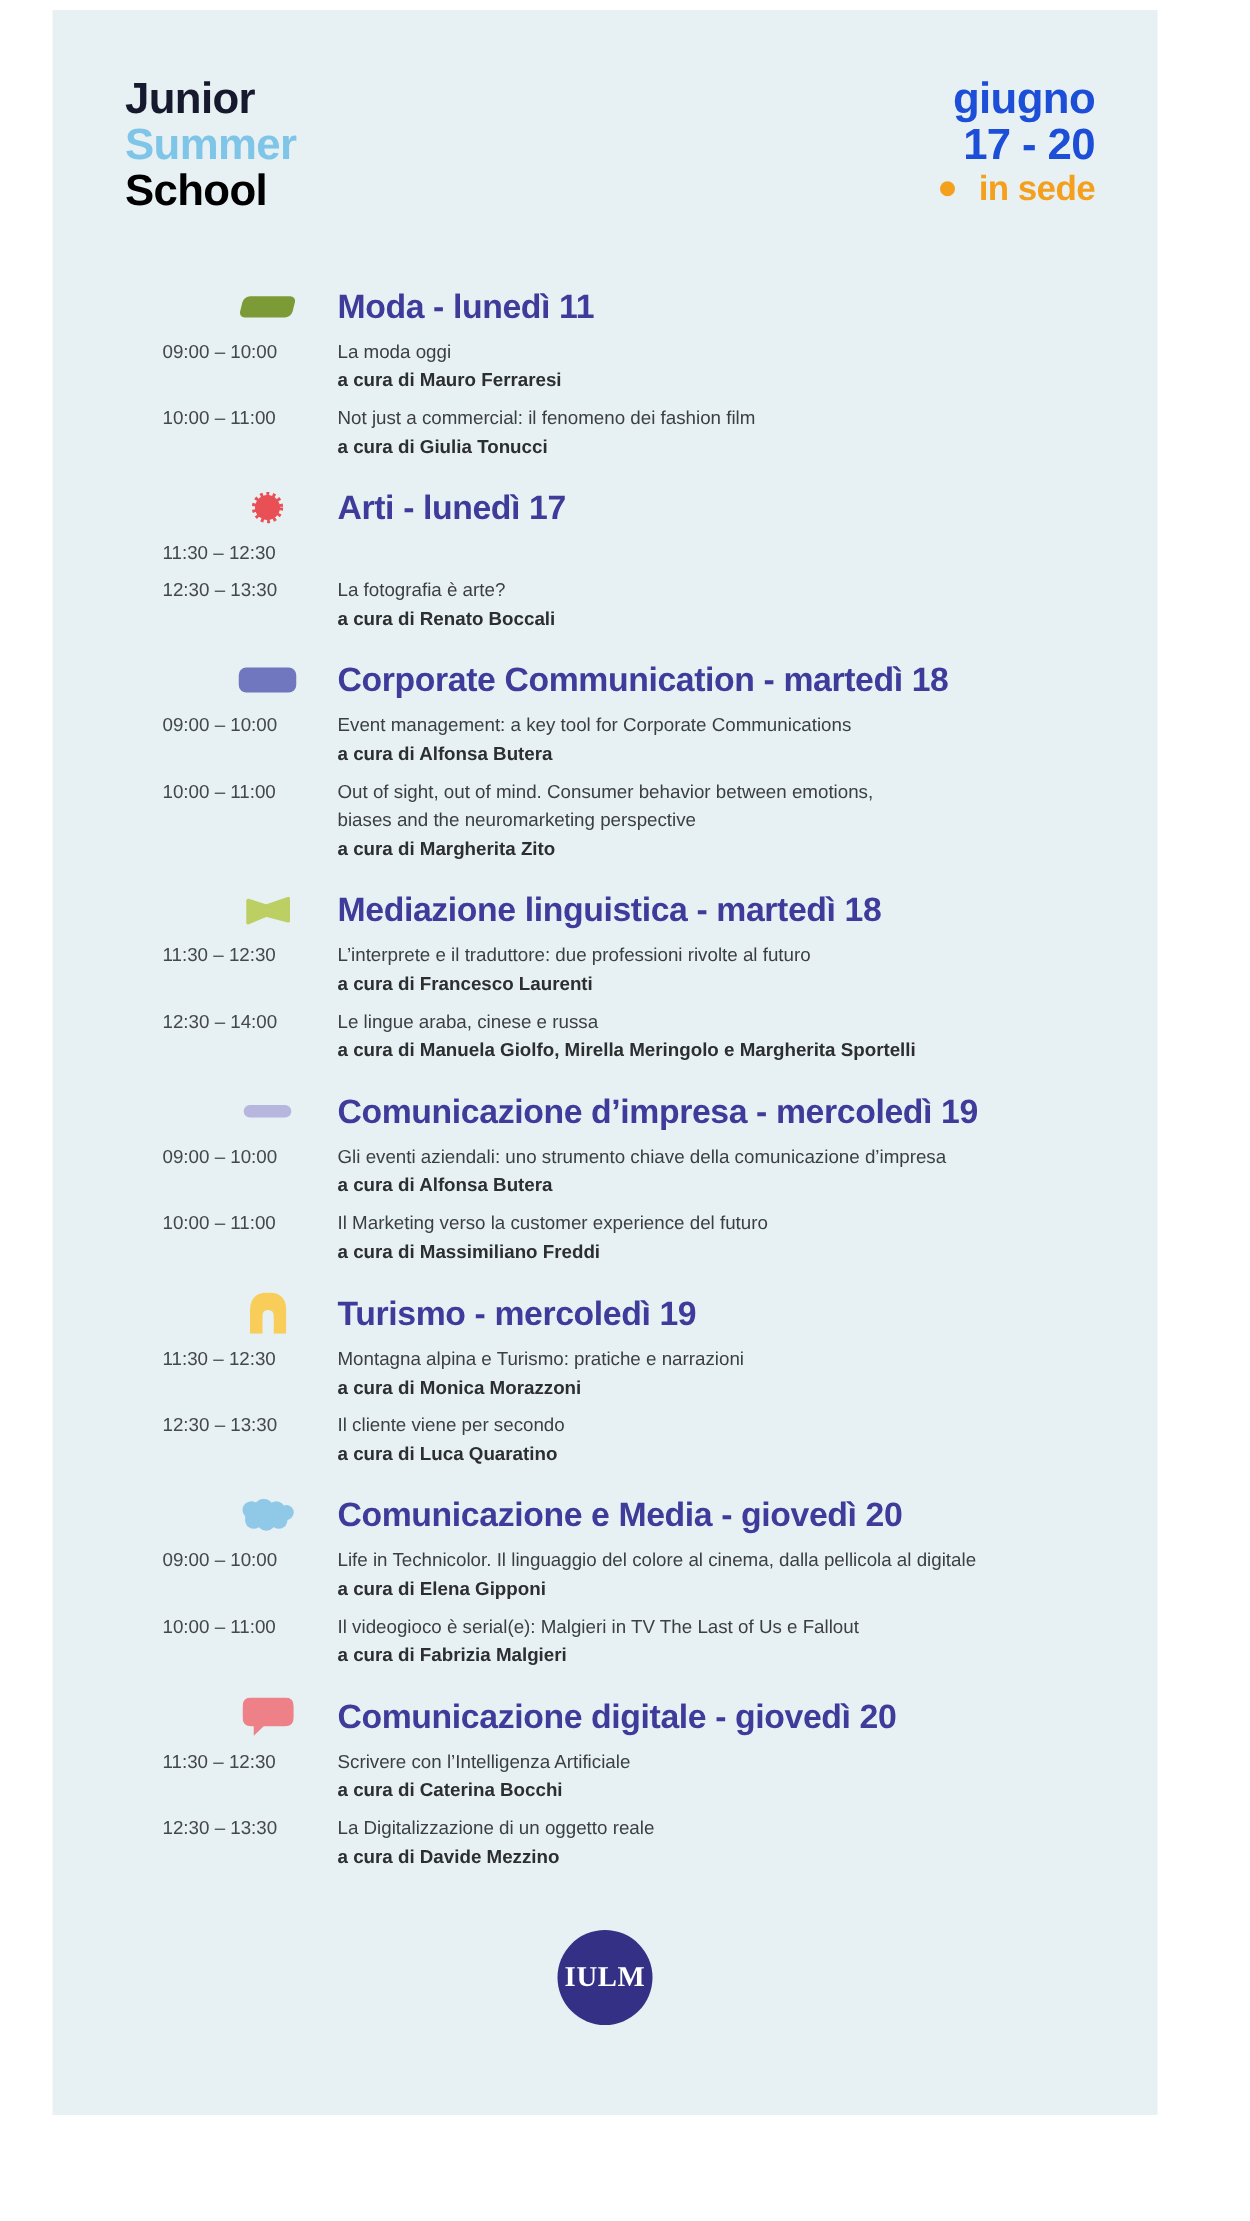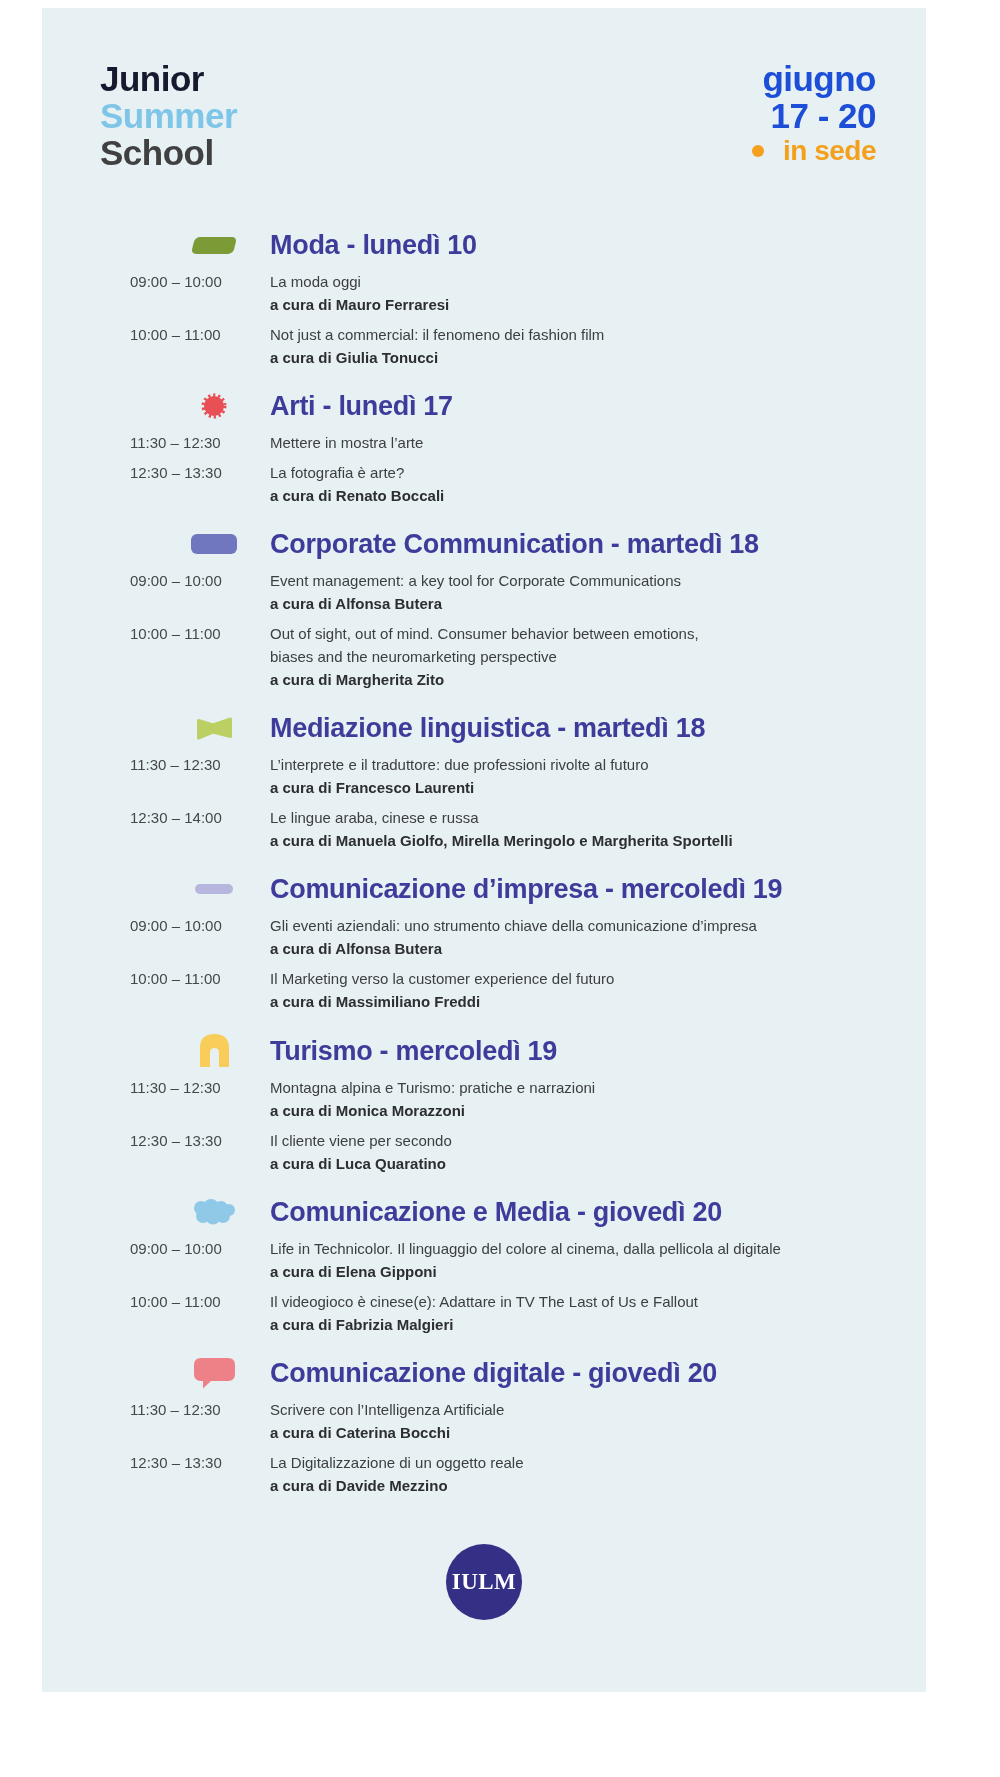--- a/index.html
+++ b/index.html
@@ -63,39 +63,39 @@
 </style>
 </head>
 <body>
 
 <div class="card">
 
   <div class="hdr">
     <div>
       <div class="brand-line" style="color: rgb(23, 26, 46);">Junior</div>
       <div class="brand-line" style="color: rgb(126, 197, 232);">Summer</div>
-      <div class="brand-line" style="color: #404040;">School</div>
+      <div class="brand-line" style="color: #000000;">School</div>
     </div>
     <div class="date-block">
       <div class="date-line">giugno</div>
       <div class="date-line">17 - 20</div>
       <div class="insede" style="color: rgb(245, 160, 29);">
         <span class="dot" style="background: rgb(245, 160, 29);"></span>
         <span>in sede</span>
       </div>
     </div>
   </div>
 
   <main class="sections">
       <section class="section">
         <div class="sec-head">
           <div class="icon-cell">
             <div style="width:42px;height:17px;background:#7c9b36;border-radius:5px;transform:skewX(-14deg)"></div>
           </div>
-          <h2 class="sec-title">Moda - lunedì 10</h2>
+          <h2 class="sec-title">Moda - lunedì 11</h2>
         </div>
         <div class="session">
           <div class="time">09:00 – 10:00</div>
           <div class="details">
             <div class="topic">La moda oggi</div>
             <div class="curator">a cura di Mauro Ferraresi</div>
           </div>
         </div>
         <div class="session">
           <div class="time">10:00 – 11:00</div>
@@ -110,21 +110,20 @@
           <div class="icon-cell">
             <svg width="28" height="28" viewBox="0 0 28 28">
               <circle cx="14" cy="14" r="10" fill="#e85056" stroke="#e85056" stroke-width="5" stroke-dasharray="2.1 2.5"></circle>
             </svg>
           </div>
           <h2 class="sec-title">Arti - lunedì 17</h2>
         </div>
         <div class="session">
           <div class="time">11:30 – 12:30</div>
           <div class="details">
-            <div class="topic">Mettere in mostra l’arte</div>
           </div>
         </div>
         <div class="session">
           <div class="time">12:30 – 13:30</div>
           <div class="details">
             <div class="topic">La fotografia è arte?</div>
             <div class="curator">a cura di Renato Boccali</div>
           </div>
         </div>
       </section>
@@ -241,21 +240,21 @@
         <div class="session">
           <div class="time">09:00 – 10:00</div>
           <div class="details">
             <div class="topic">Life in Technicolor. Il linguaggio del colore al cinema, dalla pellicola al digitale</div>
             <div class="curator">a cura di Elena Gipponi</div>
           </div>
         </div>
         <div class="session">
           <div class="time">10:00 – 11:00</div>
           <div class="details">
-            <div class="topic">Il videogioco è cinese(e): Adattare in TV The Last of Us e Fallout</div>
+            <div class="topic">Il videogioco è serial(e): Malgieri in TV The Last of Us e Fallout</div>
             <div class="curator">a cura di Fabrizia Malgieri</div>
           </div>
         </div>
       </section>
       <section class="section">
         <div class="sec-head">
           <div class="icon-cell">
             <svg width="41" height="31" viewBox="0 0 41 31">
               <path d="M7 0 H34 Q41 0 41 7 V16 Q41 23 34 23 H17 L9 30.5 V23 H7 Q0 23 0 16 V7 Q0 0 7 0 Z" fill="#ee8087"></path>
             </svg>

